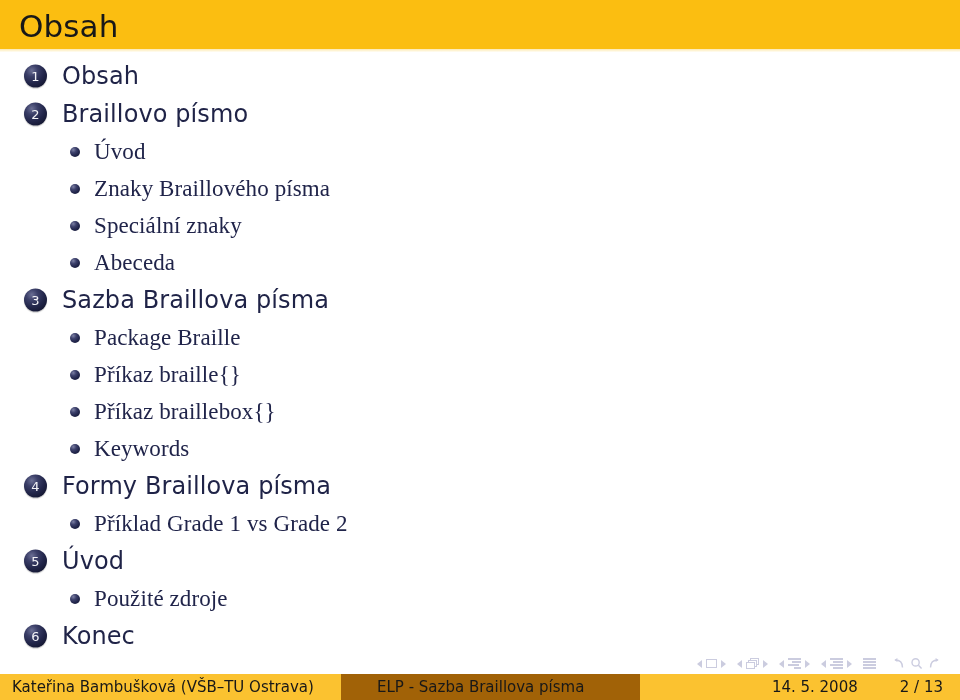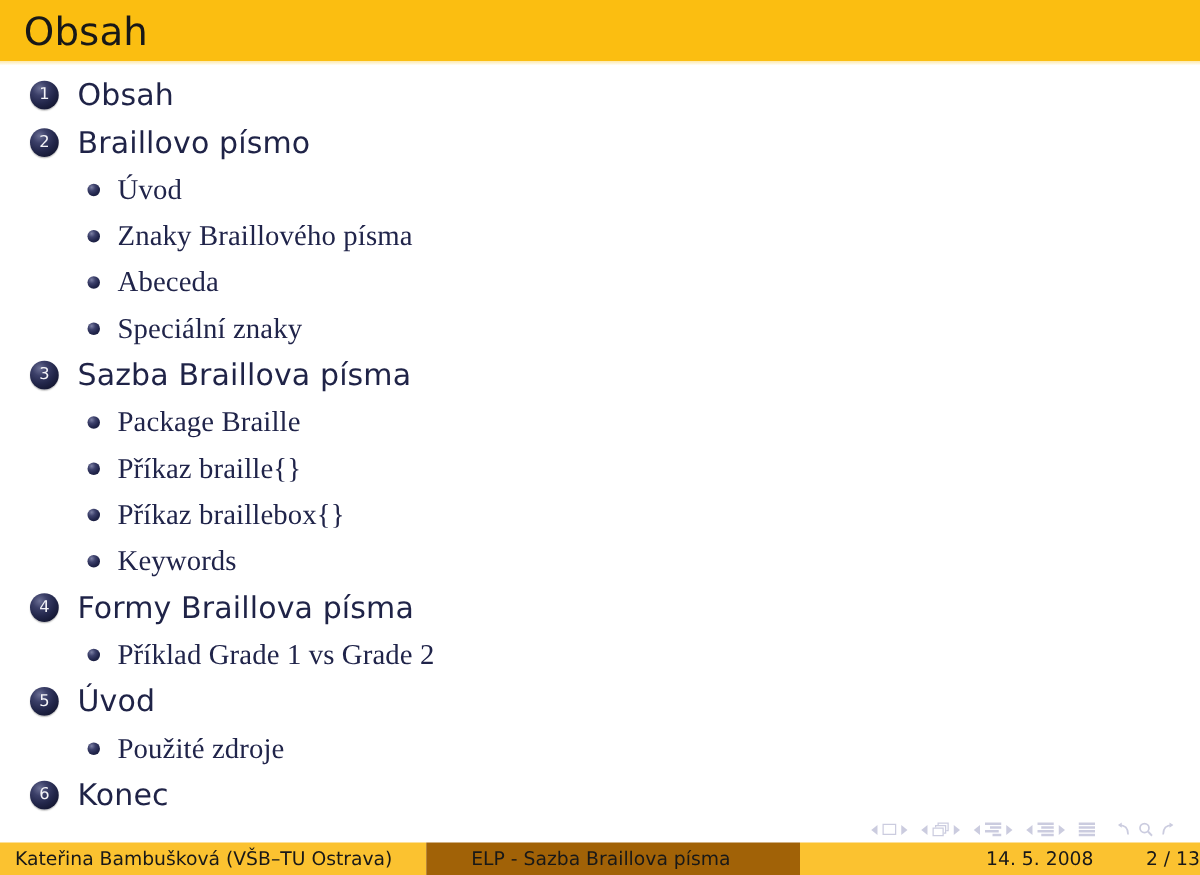--- a/index.html
+++ b/index.html
@@ -224,20 +224,21 @@
     width: 299px;
     background: #a16207;
     padding-left: 36px;
   }
   .foot-meta {
     width: 320px;
     background: #fbc230;
     display: flex;
     align-items: center;
     justify-content: flex-end;
+    padding-right: 17px;
     gap: 42px;
   }
   .foot-meta span { display: inline-block; }
 </style>
 </head>
 <body>
 
 <div class="slide-header"></div>
 <div class="slide-header-underline"></div>
 <div class="slide-title">Obsah</div>
@@ -264,26 +265,26 @@
       <span class="toc-label">Úvod</span>
     </li>
 
     <li class="toc-sub">
       <span class="dot-ball"></span>
       <span class="toc-label">Znaky Braillového písma</span>
     </li>
 
     <li class="toc-sub">
       <span class="dot-ball"></span>
+      <span class="toc-label">Speciální znaky</span>
+    </li>
+
+    <li class="toc-sub">
+      <span class="dot-ball"></span>
       <span class="toc-label">Abeceda</span>
-    </li>
-
-    <li class="toc-sub">
-      <span class="dot-ball"></span>
-      <span class="toc-label">Speciální znaky</span>
     </li>
 
     <li class="toc-section">
       <span class="num-ball">
           <span>3</span>
         </span>
       <span class="toc-label">Sazba Braillova písma</span>
     </li>
 
     <li class="toc-sub">

